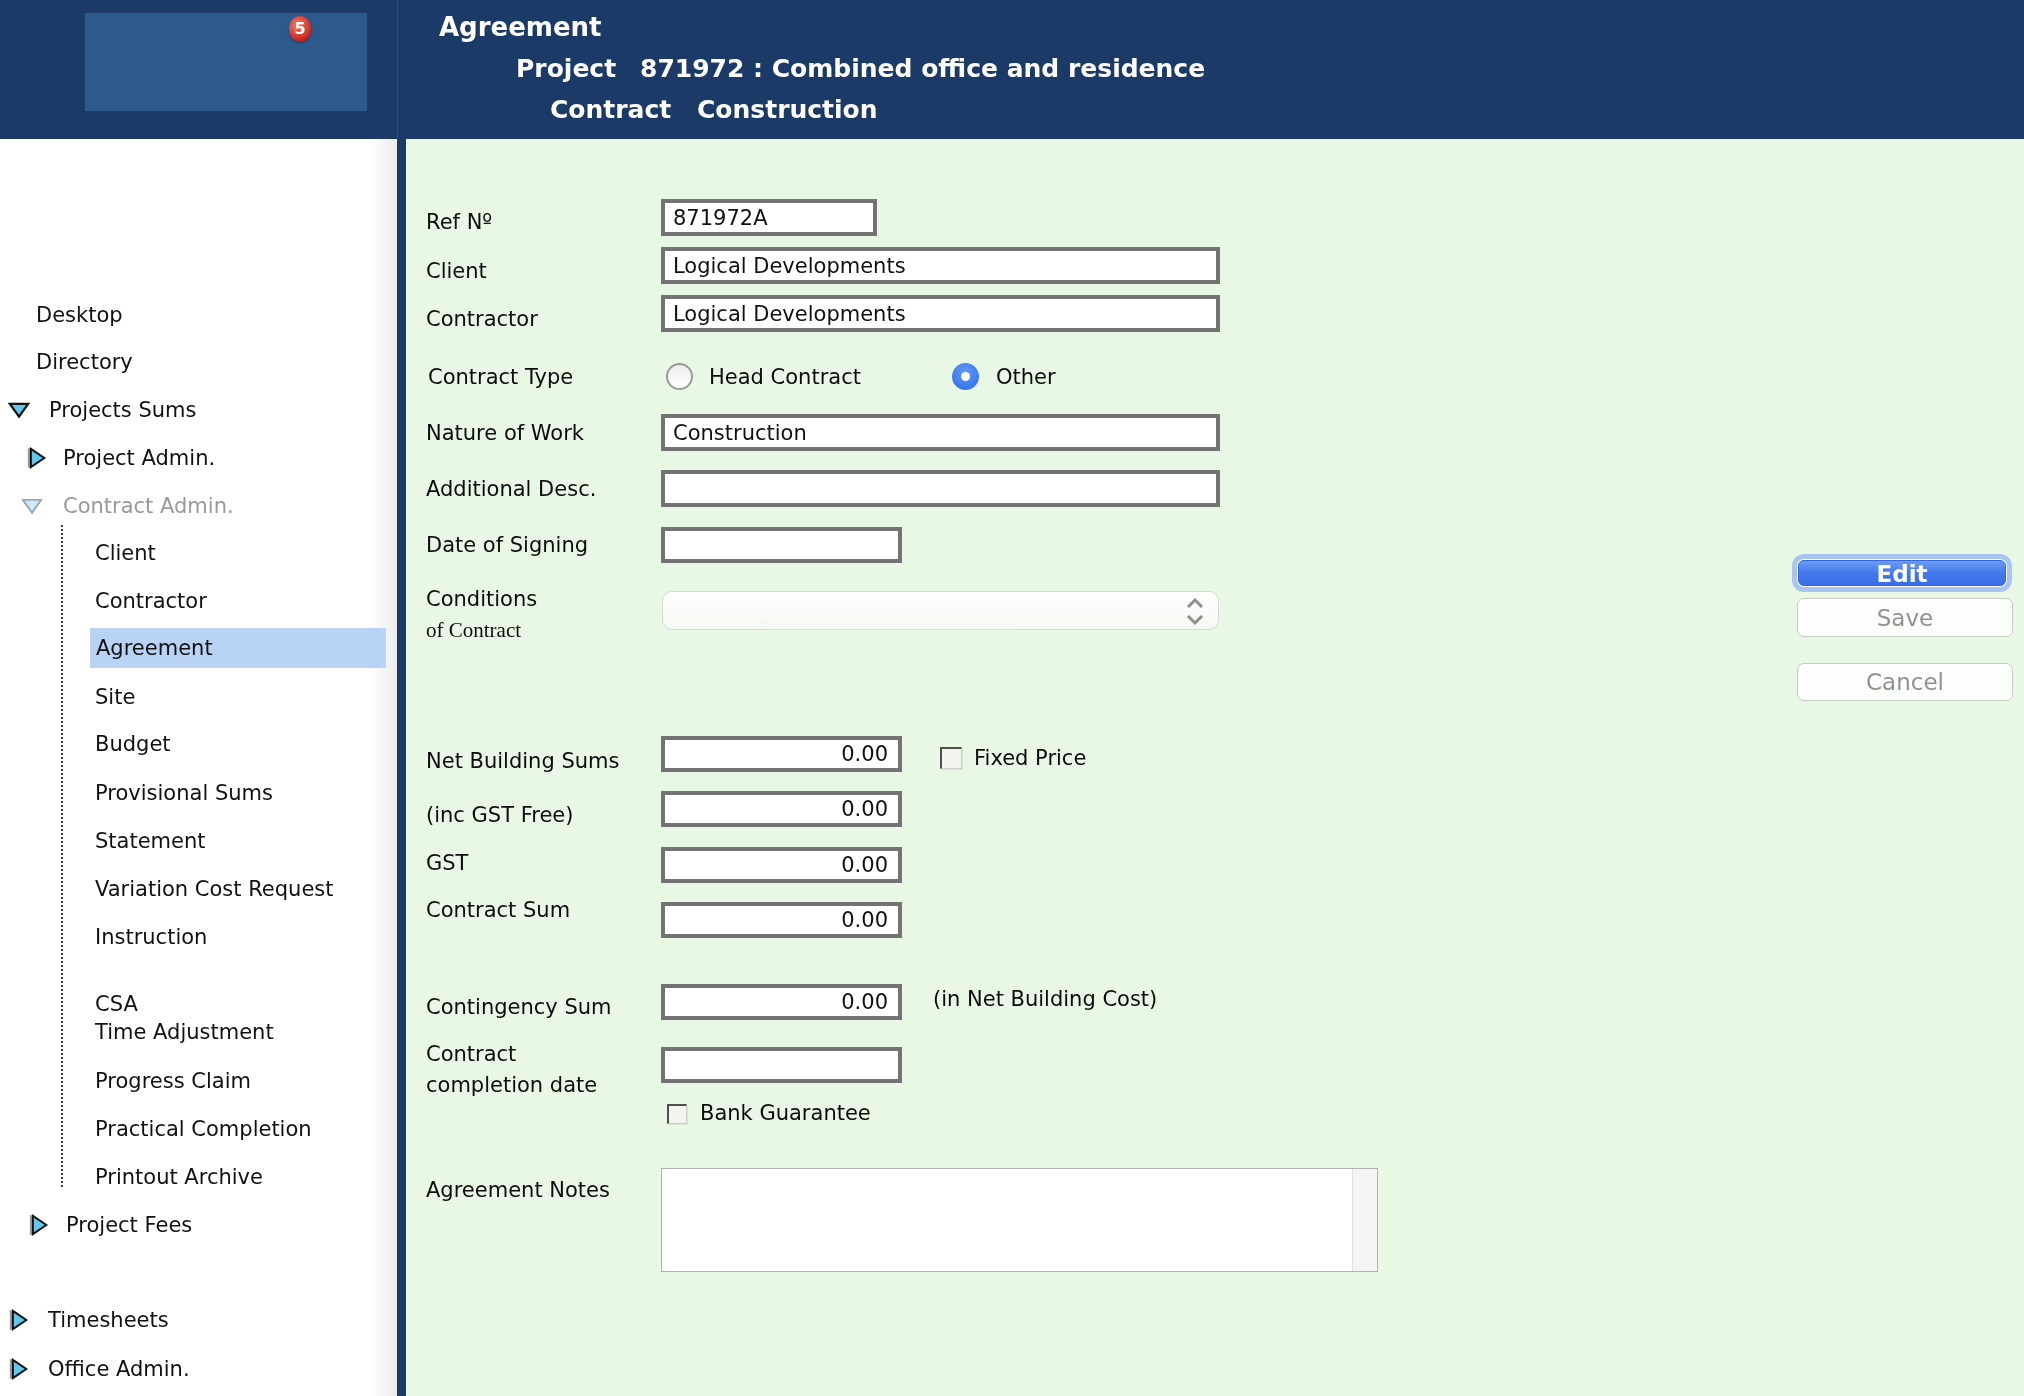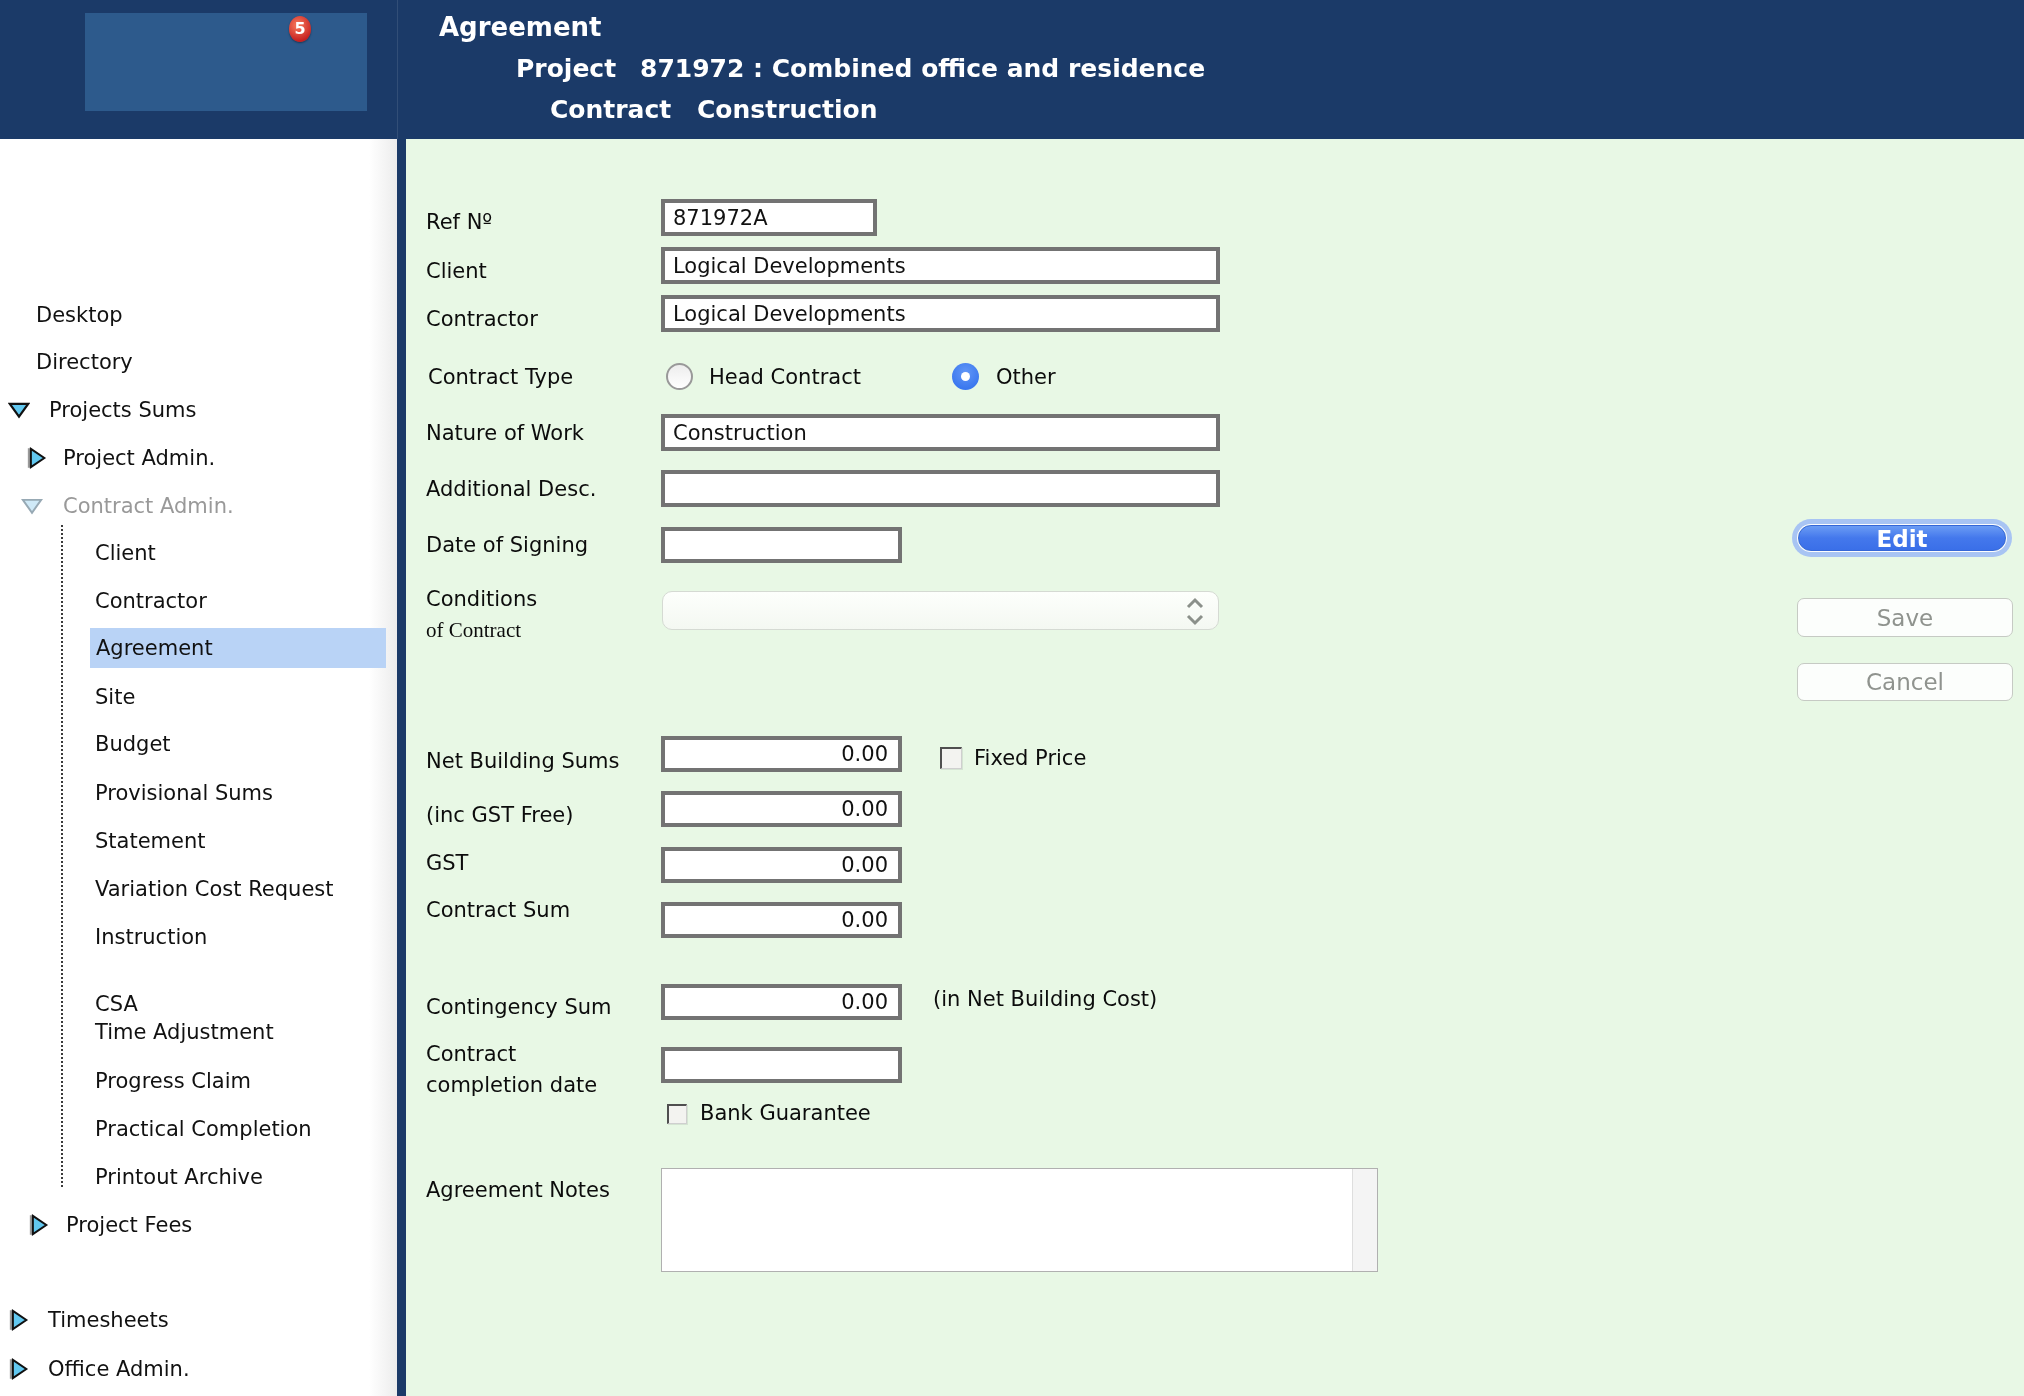--- a/index.html
+++ b/index.html
@@ -60,21 +60,21 @@
                 background:linear-gradient(#fdfffc,#f4f8f2); }
   .select-box svg { position:absolute; right:12px; top:4px; }
   .notes-area { position:absolute; left:661px; top:1168px; width:717px; height:104px;
                 border:1px solid #b0b0b0; background:#fff; resize:none; font-family:inherit;
                 font-size:21px; padding:6px 30px 6px 8px; outline:none; }
   .notes-scroll { position:absolute; left:1352px; top:1169px; width:25px; height:102px;
                   background:#f4f4f4; border-left:1px solid #dedede; }
 
   
   .btn { position:absolute; font-family:inherit; font-size:23px; text-align:center; cursor:pointer; }
-  .btn-edit { left:1798px; top:525px; width:208px; height:26px; border-radius:16px;
+  .btn-edit { left:1798px; top:560px; width:208px; height:26px; border-radius:6px;
               border:1px solid #3567d6; color:#fff; font-weight:bold;
               background:linear-gradient(180deg,#6b9cf4 0%,#4478ec 50%,#3a6fe8 100%);
               box-shadow:0 0 0 1px #fdfdfd, 0 0 0 6px #a8c4f3; }
   .btn-plain { width:216px; height:39px; border-radius:7px; border:1px solid #c6cac4;
                background:#fcfefc; color:#8f938e; }
   .btn-save   { left:1797px; top:598px; }
   .btn-cancel { left:1797px; top:663px; height:38px; }
 </style>
 </head>
 <body>

